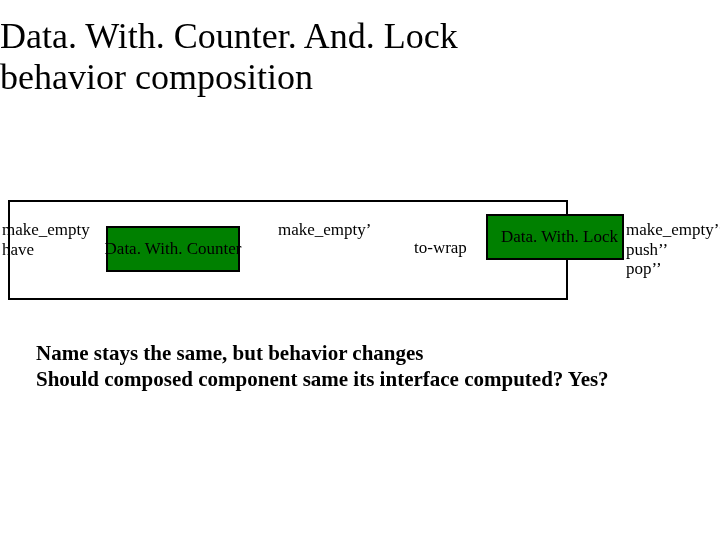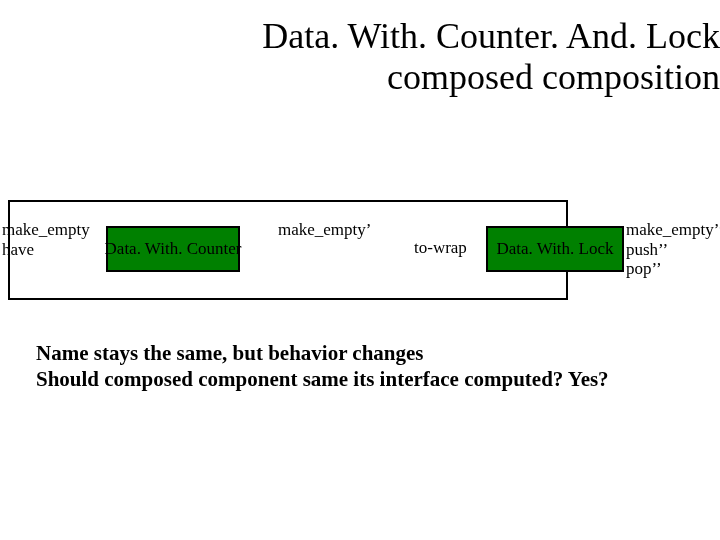--- a/index.html
+++ b/index.html
@@ -14,21 +14,21 @@
   .slide {
     position: relative;
     width: 720px;
     height: 540px;
   }
   .title {
     position: absolute;
     top: 16px;
     left: 0;
     right: 0;
-    text-align: right;
+    text-align: left;
     font-size: 36px;
     line-height: 1.15;
   }
   .diagram-area {
     position: absolute;
     left: 0;
     top: 190px;
     width: 720px;
     height: 130px;
     padding-left: 20px;
@@ -75,21 +75,21 @@
     font-weight: bold;
   }
 </style>
 </head>
 <body>
 
 <div class="slide">
 
   <div class="title">
     <div>Data. With. Counter. And. Lock</div>
-    <div>composed composition</div>
+    <div>behavior composition</div>
   </div>
 
   <div class="diagram-area">
 
     <div class="outer-box"></div>
 
     <div class="io-list" style="left:2px; top:30px;">
       <div>make_empty</div>
       <div>have</div>
     </div>
@@ -97,21 +97,21 @@
     <div class="green-box" style="left: 106px; top: 36px; width: 134px; height: 46px; background: rgb(0, 128, 0);">
       <span>Data. With. Counter</span>
     </div>
 
     <div class="io-list" style="left:278px; top:30px;">
       <div>make_empty’</div>
     </div>
 
     <div class="towrap" style="left:414px; top:48px;">to-wrap</div>
 
-    <div class="green-box" style="left: 486px; top: 36px; width: 138px; height: 46px; background: rgb(0, 128, 0);">
+    <div class="green-box" style="left: 486px; top: 24px; width: 138px; height: 46px; background: rgb(0, 128, 0); justify-content: flex-end;">
       <span>Data. With. Lock</span>
     </div>
 
     <div class="io-list" style="left:626px; top:30px;">
       <div>make_empty’’</div>
       <div>push’’</div>
       <div>pop’’</div>
     </div>
 
   </div>

